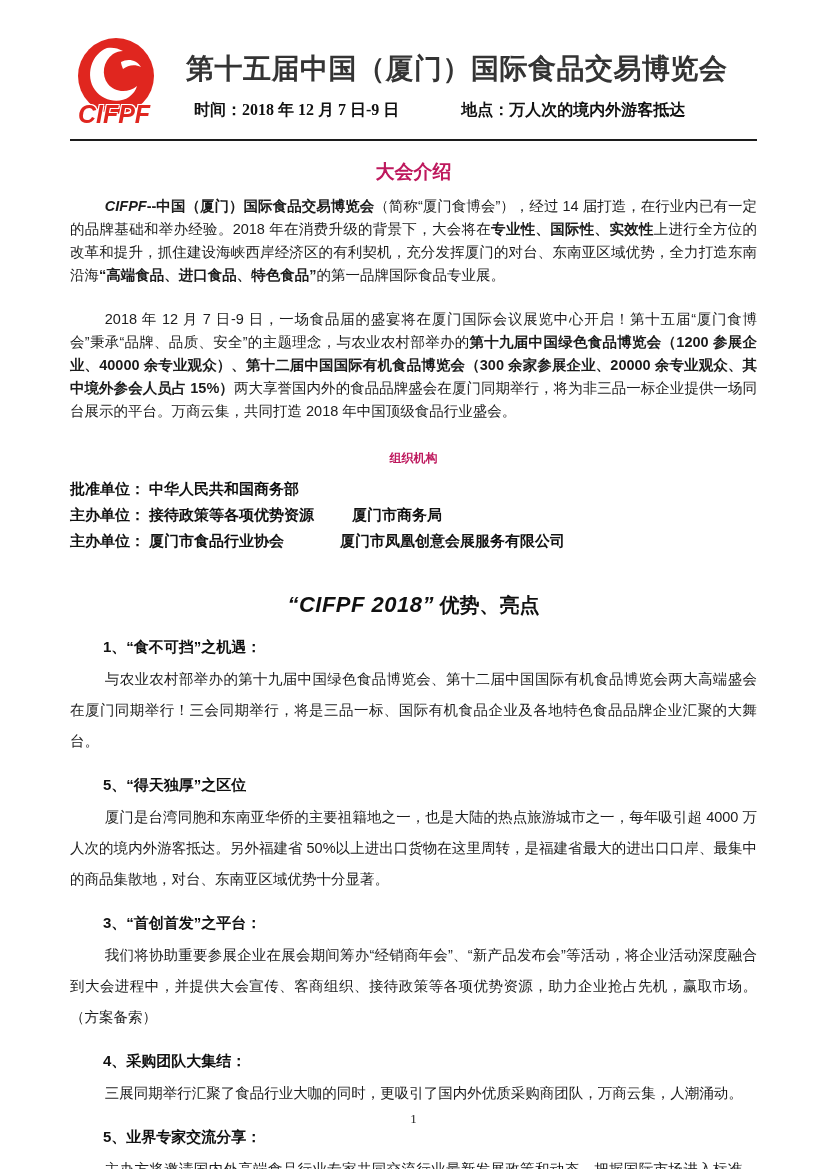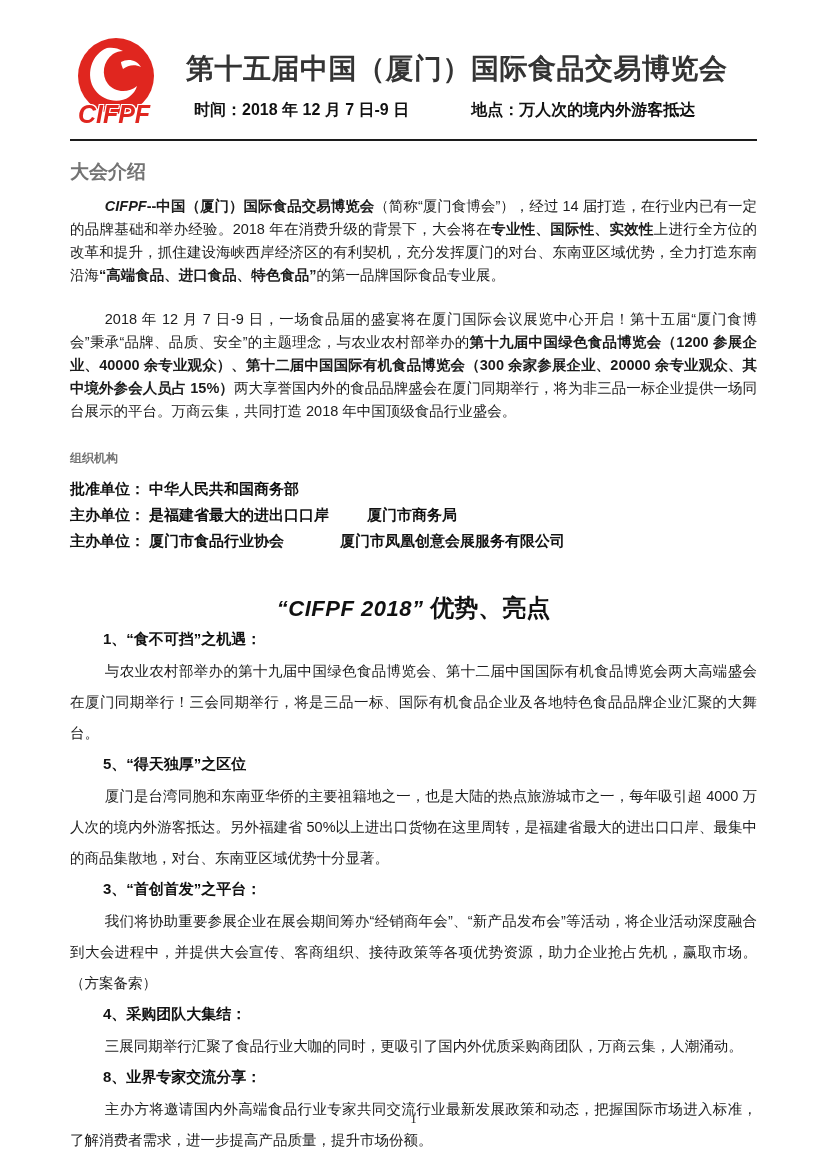--- a/index.html
+++ b/index.html
@@ -34,43 +34,44 @@
     margin-top: -26px;
     font-weight: 700;
     font-style: italic;
     font-size: 25px;
     letter-spacing: 0px;
     color: #e0261f;
     text-shadow: -1px -1px 0 #fff, 1px -1px 0 #fff, -1px 1px 0 #fff, 1px 1px 0 #fff;
     position: relative;
     z-index: 2;
   }
-  .header-text { flex: 1; padding-top: 14px; padding-left: 22px; }
+  .header-text { flex: 1; padding-top: 14px; padding-left: 22px; font-family: Liberation Serif, serif; }
   .doc-title {
     font-size: 28px;
     font-weight: 700;
     color: #343434;
     letter-spacing: 0.5px;
     white-space: nowrap;
   }
   .doc-meta {
     margin-top: 12px;
     font-size: 16px;
     font-weight: 700;
     color: #111;
     display: flex;
   }
   .doc-meta .time  { margin-left: 8px; }
   .doc-meta .venue { margin-left: 62px; }
 
   
   .section-heading {
+    text-align: center;
     font-weight: 700;
     font-size: 19px;
-    color: #737373;
+    color: #be185d;
   }
   .para {
     font-size: 14.5px;
     line-height: 23px;
     text-align: justify;
     text-indent: 2.4em;
     color: #1c1c1c;
   }
   .b  { font-weight: 700; }
   .bi { font-weight: 700; font-style: italic; }
@@ -93,23 +94,23 @@
   .org-row.row-1 .v2 { margin-left: 38px; text-align: center; }
   .org-row.row-2 .v2 { margin-left: 56px; }
 
   
   .hl-heading {
     margin-top: 38px;
     text-align: center;
     color: #111;
   }
   .hl-heading .brand { font-size: 22px; font-weight: 700; font-style: italic; letter-spacing: 0.5px; }
-  .hl-heading .rest  { font-size: 24px; font-weight: 700; }
+  .hl-heading .rest  { font-size: 20px; font-weight: 700; }
   .hl-item-title {
-    margin-top: 4px;
+    margin-top: 17px;
     margin-left: 33px;
     font-size: 15px;
     font-weight: 700;
     color: #111;
     line-height: 22px;
   }
   .hl-item-body {
     margin-top: 6px;
     font-size: 14.5px;
     line-height: 31px;
@@ -163,21 +164,21 @@
     <span>2018 年 12 月 7 日-9 日，一场食品届的盛宴将在厦门国际会议展览中心开启！第十五届“厦门食博会”秉承“品牌、品质、安全”的主题理念，与农业农村部举办的</span><span class="b">第十九届中国绿色食品博览会（1200 参展企业、40000 余专业观众）、第十二届中国国际有机食品博览会（300 余家参展企业、20000 余专业观众、其中境外参会人员占 15%）</span><span>两大享誉国内外的食品品牌盛会在厦门同期举行，将为非三品一标企业提供一场同台展示的平台。万商云集，共同打造 2018 年中国顶级食品行业盛会。</span>
   </p>
 
   <div class="section-heading org-heading">组织机构</div>
 
   <div class="org-rows">
     <div class="org-row row-0">
       <span class="lbl">批准单位：</span><span class="v1">中华人民共和国商务部</span><span class="v2"></span>
     </div>
     <div class="org-row row-1">
-      <span class="lbl">主办单位：</span><span class="v1">是福建省最大的进出口口岸</span><span class="v2">厦门市商务局</span>
+      <span class="lbl">主办单位：</span><span class="v1">接待政策等各项优势资源</span><span class="v2">厦门市商务局</span>
     </div>
     <div class="org-row row-2">
       <span class="lbl">主办单位：</span><span class="v1">厦门市食品行业协会</span><span class="v2">厦门市凤凰创意会展服务有限公司</span>
     </div>
   </div>
 
   <div class="hl-heading">
     <span class="brand">“CIFPF 2018”</span><span class="rest"> 优势、亮点</span>
   </div>
 
@@ -187,19 +188,19 @@
 
     <div class="hl-item-title">5、“得天独厚”之区位</div>
     <p class="hl-item-body">厦门是台湾同胞和东南亚华侨的主要祖籍地之一，也是大陆的热点旅游城市之一，每年吸引超 4000 万人次的境内外游客抵达。另外福建省 50%以上进出口货物在这里周转，是福建省最大的进出口口岸、最集中的商品集散地，对台、东南亚区域优势十分显著。</p>
 
     <div class="hl-item-title">3、“首创首发”之平台：</div>
     <p class="hl-item-body">我们将协助重要参展企业在展会期间筹办“经销商年会”、“新产品发布会”等活动，将企业活动深度融合到大会进程中，并提供大会宣传、客商组织、接待政策等各项优势资源，助力企业抢占先机，赢取市场。（方案备索）</p>
 
     <div class="hl-item-title">4、采购团队大集结：</div>
     <p class="hl-item-body">三展同期举行汇聚了食品行业大咖的同时，更吸引了国内外优质采购商团队，万商云集，人潮涌动。</p>
 
-    <div class="hl-item-title">8、业界专家交流分享：</div>
+    <div class="hl-item-title">5、业界专家交流分享：</div>
     <p class="hl-item-body">主办方将邀请国内外高端食品行业专家共同交流行业最新发展政策和动态，把握国际市场进入标准，了解消费者需求，进一步提高产品质量，提升市场份额。</p>
   </div>
 
   <div class="page-number">1</div>
 
 </div>
 
 </body></html>

